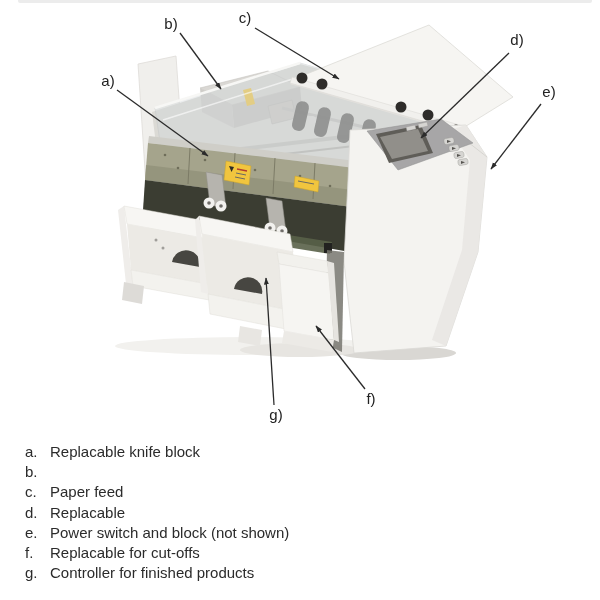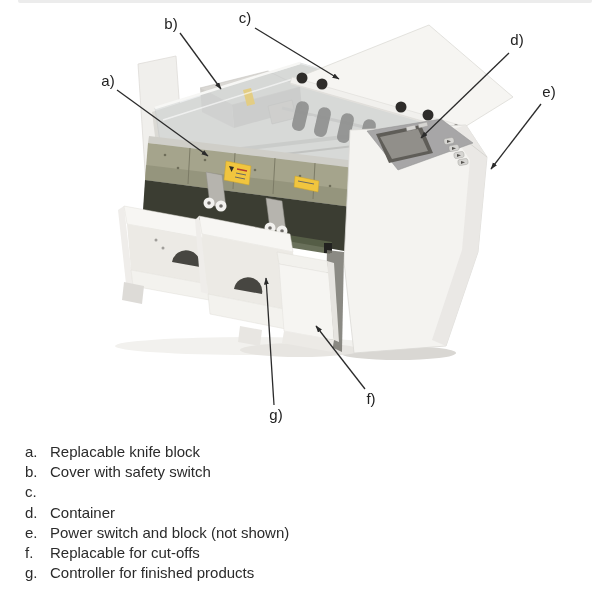--- a/index.html
+++ b/index.html
@@ -210,28 +210,28 @@
   </svg>
 
   
   <div class="legend">
     <div class="row">
       <span class="key">a.</span>
       <span class="txt">Replacable knife block</span>
     </div>
     <div class="row">
       <span class="key">b.</span>
-      <span class="txt">Cover with safety switch</span>
     </div>
     <div class="row">
       <span class="key">c.</span>
+      <span class="txt">Paper feed</span>
     </div>
     <div class="row">
       <span class="key">d.</span>
-      <span class="txt">Container</span>
+      <span class="txt">Replacable</span>
     </div>
     <div class="row">
       <span class="key">e.</span>
       <span class="txt">Power switch and block (not shown)</span>
     </div>
     <div class="row">
       <span class="key">f.</span>
       <span class="txt">Replacable for cut-offs</span>
     </div>
     <div class="row">

